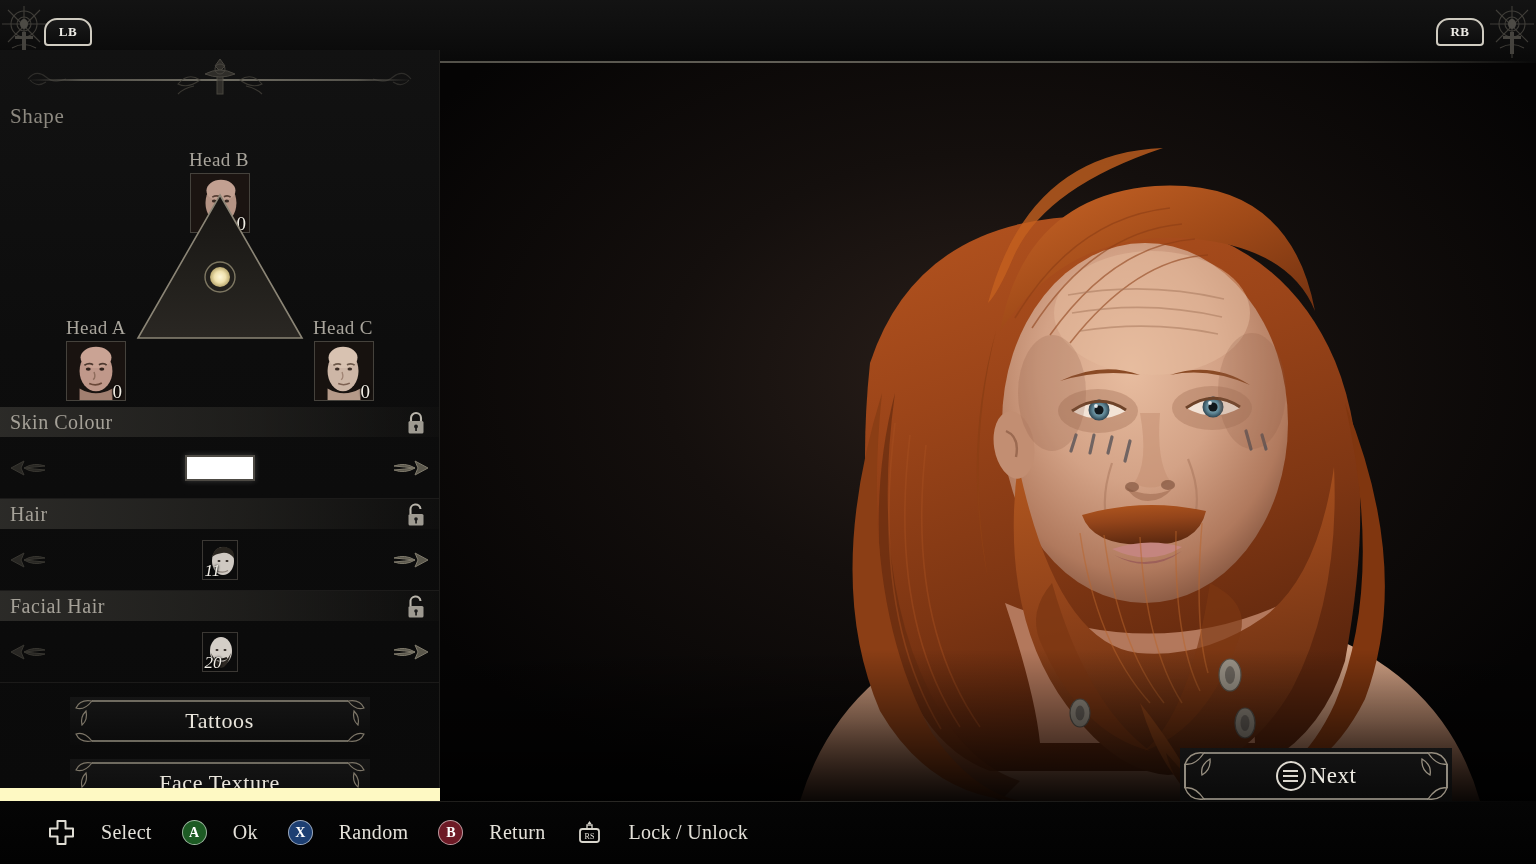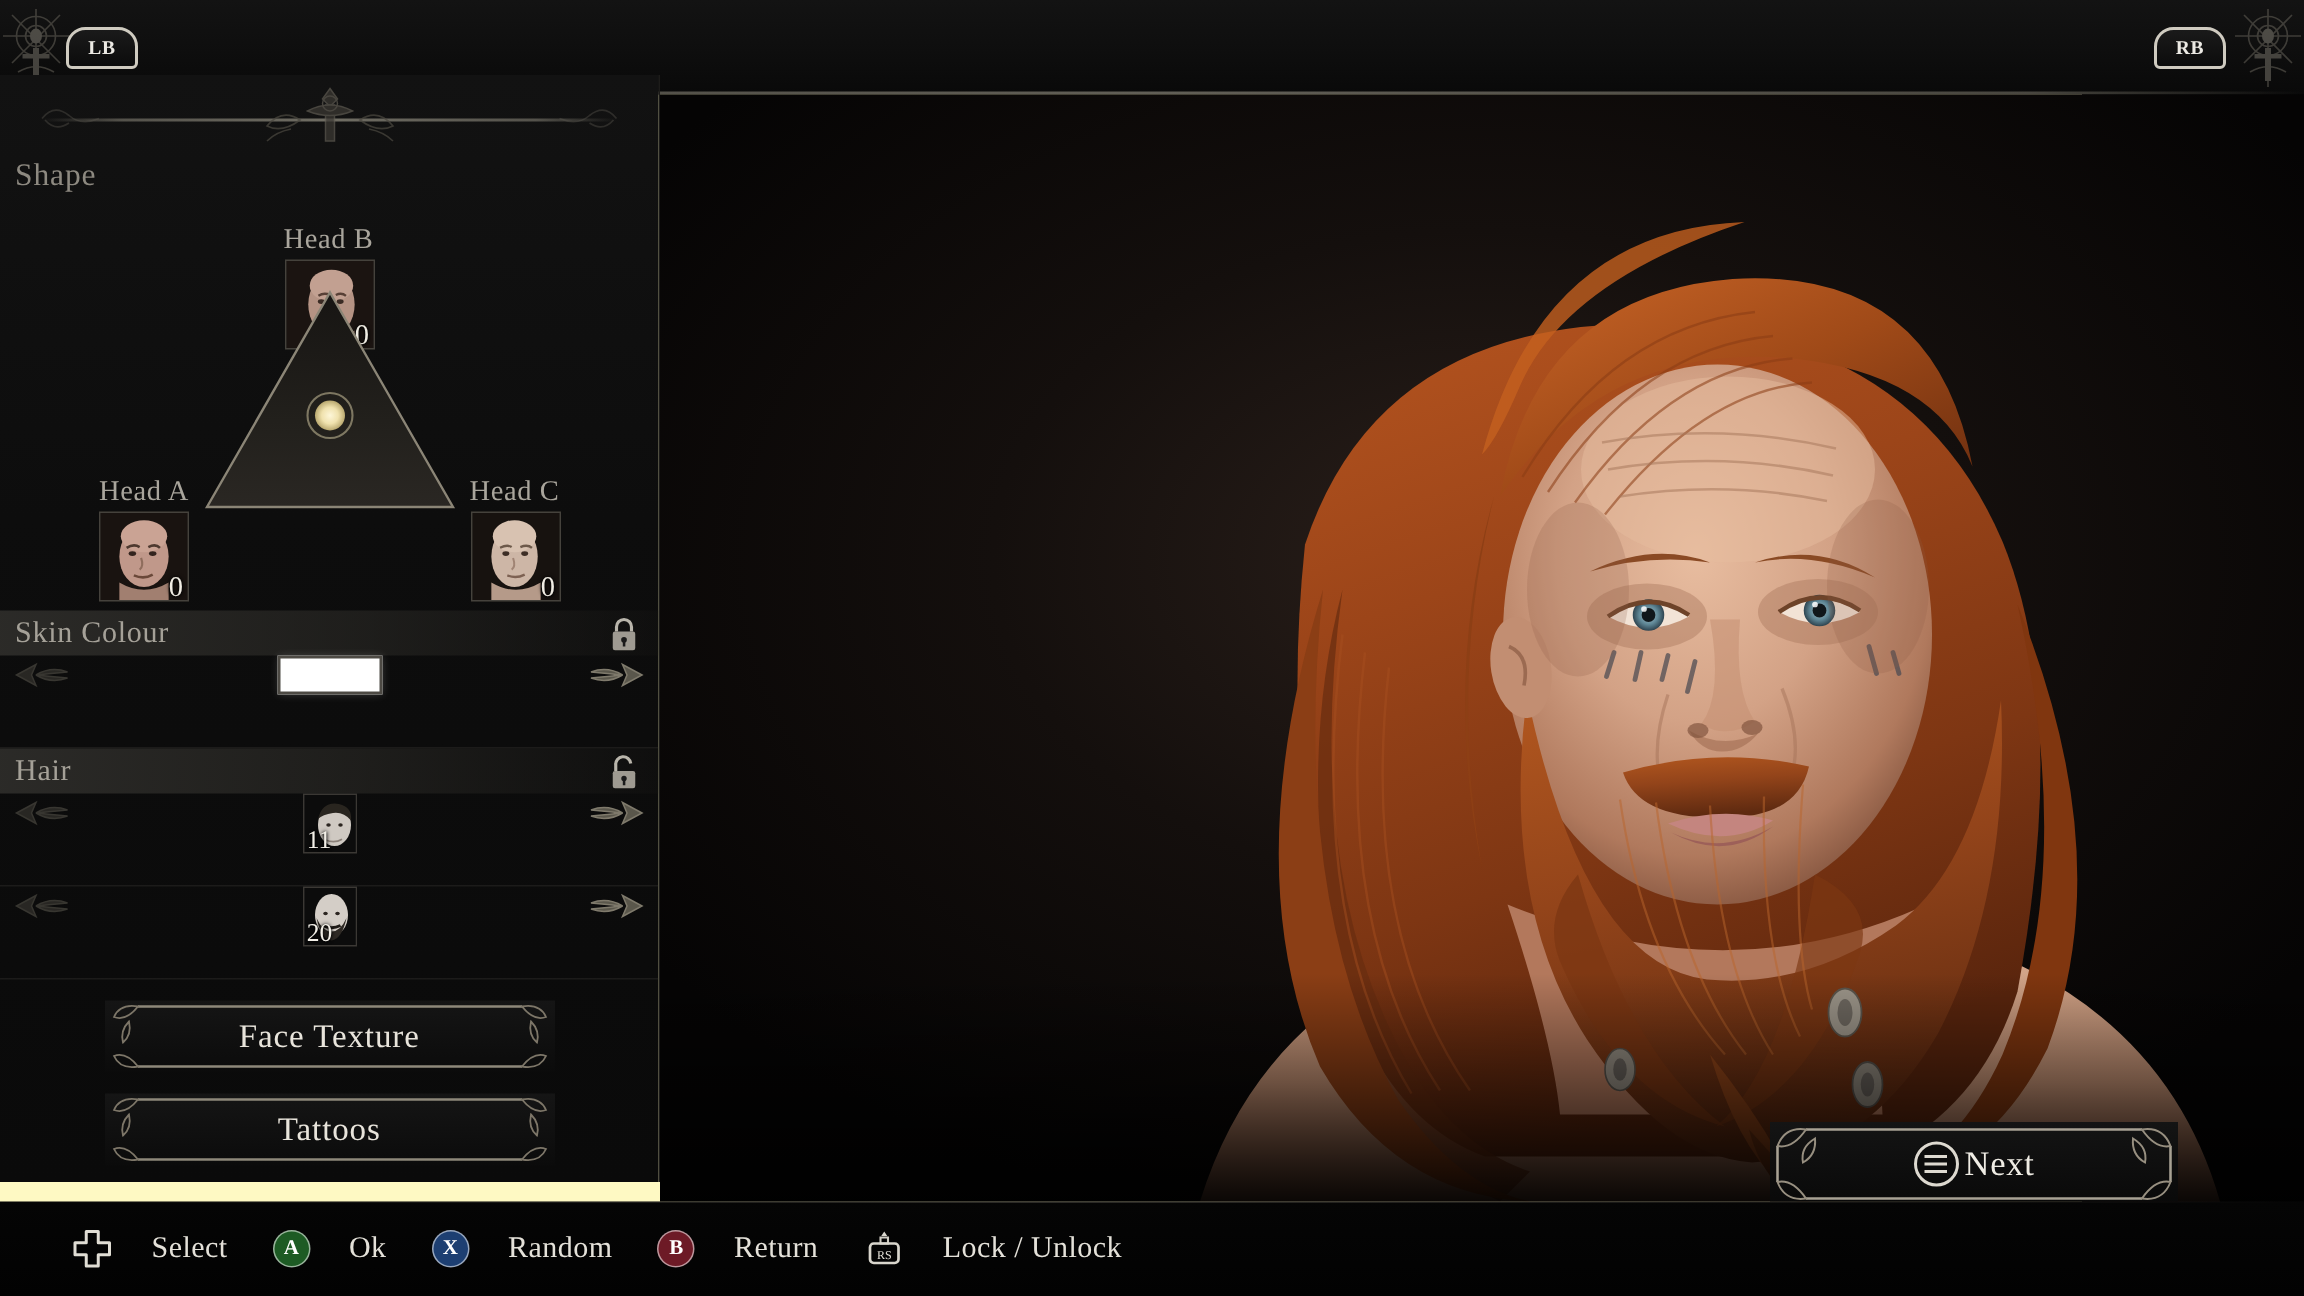--- a/index.html
+++ b/index.html
@@ -104,22 +104,23 @@
     position:relative; height:30px;
     background:linear-gradient(90deg,rgba(46,45,42,.92) 0%,rgba(38,37,34,.7) 55%,rgba(24,23,21,.25) 100%);
     display:flex; align-items:center;
   }
   .row-head .lbl {
     font-size:20px; color:#a5a198; letter-spacing:.5px; padding-left:10px;
   }
   .lock-icon { position:absolute; right:12px; top:4px; width:22px; height:24px; }
   .row-body {
     position:relative; height:62px;
-    display:flex; align-items:flex-start; justify-content:center;
+    display:flex; align-items:center; justify-content:center;
     border-bottom:1px solid rgba(60,58,54,.35);
+    font-style:italic;
   }
   .arrow-btn { position:absolute; width:40px; height:26px; opacity:.8; }
   .arrow-btn.left { left:8px; }
   .arrow-btn.right { right:8px; transform:scaleX(-1); }
   .arrow-btn.dim { opacity:.45; }
 
   .swatch {
     width:70px; height:26px; border:2px solid #4d4a44;
     background:#ffffff; box-shadow:0 0 6px rgba(255,255,255,.18);
   }
@@ -394,20 +395,29 @@
       </div>
       <svg class="arrow-btn right" viewBox="0 0 40 26">
         <g stroke="#9c9684" fill="#6e6a5c" stroke-width="1">
           <path d="M3 13 L16 6 L13 13 L16 20z"></path>
           <path d="M16 13 q10 -6 21 -2 q-11 1 -21 2z"></path>
           <path d="M16 13 q10 6 21 2 q-11 -1 -21 -2z"></path>
         </g>
       </svg>
     </div>
 
+    <div class="row-head">
+      <span class="lbl">Facial Hair</span>
+      <svg class="lock-icon" viewBox="0 0 22 24">
+        <path d="M5.5 11 V7 a5 5 0 0 1 10 -1" stroke="#b9b5ab" stroke-width="2.1" fill="none"></path>
+        <rect x="3.5" y="11" width="15" height="11.5" rx="1.5" fill="#9e9a91"></rect>
+        <circle cx="11" cy="16" r="1.8" fill="#1a1a1a"></circle>
+        <rect x="10.2" y="16.5" width="1.7" height="4" fill="#1a1a1a"></rect>
+      </svg>
+    </div>
     <div class="row-body">
       <svg class="arrow-btn left dim" viewBox="0 0 40 26">
         <g stroke="#6e6a5e" fill="#4b4840" stroke-width="1">
           <path d="M3 13 L16 6 L13 13 L16 20z"></path>
           <path d="M16 13 q10 -6 21 -2 q-11 1 -21 2z"></path>
           <path d="M16 13 q10 6 21 2 q-11 -1 -21 -2z"></path>
         </g>
       </svg>
       <div class="opt-thumb">
         <svg viewBox="0 0 36 40" width="36" height="40">
@@ -437,39 +447,39 @@
         </g>
         <g stroke="#7d7668" fill="none" stroke-width="1.2">
           <path d="M22 4 q-12 -2 -16 7 q8 3 16 -7z"></path>
           <path d="M22 44 q-12 2 -16 -7 q8 -3 16 7z"></path>
           <path d="M278 4 q12 -2 16 7 q-8 3 -16 -7z"></path>
           <path d="M278 44 q12 2 16 -7 q-8 -3 -16 7z"></path>
           <path d="M16 14 q-6 6 -4 14 q6 -5 4 -14z"></path>
           <path d="M284 14 q6 6 4 14 q-6 -5 -4 -14z"></path>
         </g>
       </svg>
-      <span class="label">Face Texture</span>
+      <span class="label">Tattoos</span>
     </div>
 
     <div class="ornate-btn">
       <svg class="ornate-frame" viewBox="0 0 300 48" preserveAspectRatio="none">
         <g stroke="#8e887a" fill="none" stroke-width="1.6">
           <line x1="22" y1="4" x2="278" y2="4"></line>
           <line x1="22" y1="44" x2="278" y2="44"></line>
         </g>
         <g stroke="#7d7668" fill="none" stroke-width="1.2">
           <path d="M22 4 q-12 -2 -16 7 q8 3 16 -7z"></path>
           <path d="M22 44 q-12 2 -16 -7 q8 -3 16 7z"></path>
           <path d="M278 4 q12 -2 16 7 q-8 3 -16 -7z"></path>
           <path d="M278 44 q12 2 16 -7 q-8 -3 -16 7z"></path>
           <path d="M16 14 q-6 6 -4 14 q6 -5 4 -14z"></path>
           <path d="M284 14 q6 6 4 14 q-6 -5 -4 -14z"></path>
         </g>
       </svg>
-      <span class="label">Tattoos</span>
+      <span class="label">Face Texture</span>
     </div>
   </div>
 
   <div id="viewport">
     <svg id="char" viewBox="0 0 1096 738" preserveAspectRatio="xMidYMid slice">
       <defs>
         <radialGradient id="bgv" cx="50%" cy="42%" r="62%">
           <stop offset="0%" stop-color="#2a1f1a"></stop>
           <stop offset="48%" stop-color="#140f0d"></stop>
           <stop offset="100%" stop-color="#050404"></stop>

